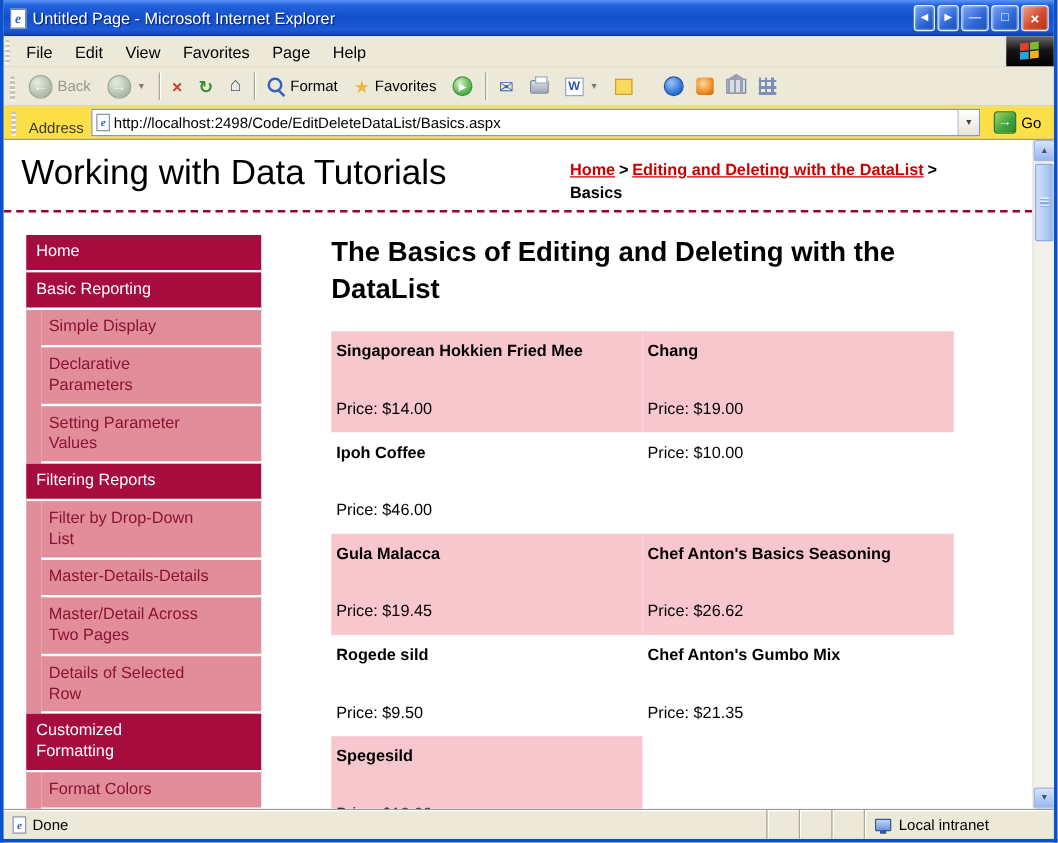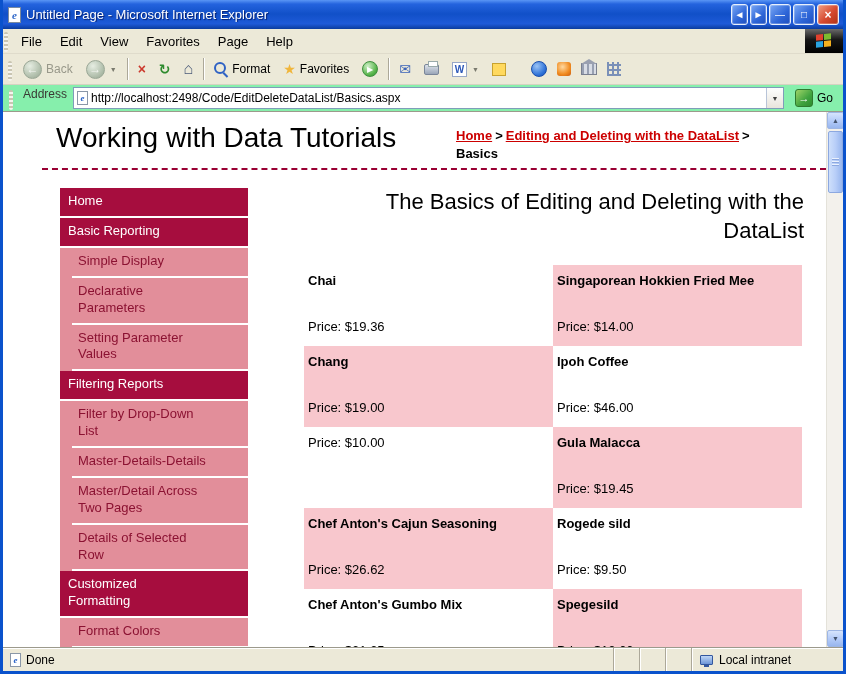--- a/index.html
+++ b/index.html
@@ -64,53 +64,53 @@
   .msgr { width:16px; height:16px; border-radius:50%; background:radial-gradient(circle at 35% 30%,#9CC4F5,#2E72D8 65%,#1A4FAE); border:1px solid #1A4FAE; }
   .flame { width:14px; height:14px; border-radius:3px; background:radial-gradient(circle at 40% 35%,#FFD9A0,#F08A1E 60%,#C85A10); }
   .building { width:16px; height:12px; border:1px solid #7A8090; position:relative;
               background:repeating-linear-gradient(90deg,#98A0B2 0 2px,#D8DCE5 2px 5px); }
   .building::before { content:""; position:absolute; left:-1px; top:-5px; border-left:8px solid transparent; border-right:8px solid transparent; border-bottom:5px solid #9AA0B0; }
   .dotgrid { width:14px; height:14px;
              background-image:repeating-linear-gradient(0deg,#7A90B8 0 2px,transparent 2px 5px),
                               repeating-linear-gradient(90deg,#7A90B8 0 2px,transparent 2px 5px); }
 
   
-  .addressbar { height:27px; flex:0 0 27px; display:flex; align-items:flex-start; padding:2px 5px; gap:6px; background:#86efac; border-bottom:1px solid #9C9A8C; }
+  .addressbar { height:27px; flex:0 0 27px; display:flex; align-items:flex-end; padding:2px 5px; gap:6px; background:#fde047; border-bottom:1px solid #9C9A8C; }
   .addr-label { font-size:12px; color:#3A3A34; }
   .addr-input-wrap { flex:1; height:22px; background:#fff; border:1px solid #7F9DB9; display:flex; align-items:center; padding-left:3px; }
   .mini-page { width:11px; height:14px; background:#fff; border:1px solid #8A97A8; display:flex; align-items:center; justify-content:center; flex:0 0 auto; }
   .mini-page span { font:italic bold 9px "Liberation Serif",serif; color:#2E66C8; }
   .addr-input { flex:1; border:none; outline:none; font:12px "Liberation Sans",sans-serif; padding:0 3px; color:#000; background:transparent; }
   .addr-drop { width:17px; height:20px; border-left:1px solid #B8C4D8; display:flex; align-items:center; justify-content:center;
                font-size:7px; color:#404040; background:linear-gradient(#FDFEFE,#E8E4DC); cursor:pointer; }
   .go-btn { display:flex; align-items:center; gap:4px; padding:2px 5px; font-size:12px; cursor:pointer; }
   .go-icon { width:18px; height:18px; border-radius:3px; border:1px solid #2E7A2E; color:#fff; font-weight:bold; font-size:11px;
              display:flex; align-items:center; justify-content:center;
              background:linear-gradient(135deg,#9FD468,#3FA33F 60%,#2E8C2E); }
 
   
   .viewport { flex:1; position:relative; background:#fff; overflow:hidden; }
-  .content { position:absolute; top:0; left:0; right:17px; bottom:0; overflow:hidden;padding-left:39px; }
+  .content { position:absolute; top:0; left:0; right:17px; bottom:0; overflow:hidden; }
 
   .site-header { display:flex; justify-content:space-between; align-items:flex-start; padding:10px 12px 6px 14px; border-bottom:2px dashed #990033; }
   .site-title { font-size:28px; font-weight:400; color:#000; white-space:nowrap; }
   .breadcrumb { width:358px; flex:0 0 358px; font-size:13px; font-weight:bold; line-height:1.35; padding-top:5px; }
   .crumb-link { color:#CC0000; text-decoration:underline; cursor:pointer; }
   .crumb-sep { color:#000; margin:0 3px; }
   .crumb-current { display:block; color:#000; }
 
   .page-body { position:relative; padding:18px 0 0 18px; }
   .sidebar { width:188px; float:left; font-size:13px; line-height:1.3; }
   .nav-row { border-bottom:2px solid #fff; cursor:pointer; }
   .nav-section { background:#A60D3E; color:#fff; padding:5px 56px 6px 8px; }
   .nav-sub-group { border-left:12px solid #E28E9A; }
   .nav-sub { background:#E28E9A; color:#8B1232; padding:5px 40px 6px 6px; }
 
   .main { margin-left:244px; width:500px; }
-  .main-heading { font-size:22px; font-weight:normal; line-height:1.3; color:#000; margin-bottom:20px;text-align:right; }
+  .main-heading { font-size:22px; font-weight:bold; line-height:1.3; color:#000; margin-bottom:20px; }
   .products { display:grid; grid-template-columns:249px 249px; }
   .product-cell { height:81px; padding:8px 6px 12px 4px; display:flex; flex-direction:column; justify-content:space-between; font-size:13px; background:#fff; }
   .product-cell.alt { background:#F8C7CD; }
   .product-name { font-weight:bold; }
 
   
   .scrollbar { position:absolute; top:0; right:0; bottom:0; width:17px; background:#F3F1EC; border-left:1px solid #E4E2DA; }
   .sb-btn { position:absolute; left:0; width:17px; height:17px; display:flex; align-items:center; justify-content:center;
             font-size:7px; color:#44546E; border:1px solid #9EB6E4; border-radius:2px; cursor:pointer;
             background:linear-gradient(180deg,#D6E4FC,#B2CAF8 55%,#98B6EE); }
@@ -263,45 +263,41 @@
           </div>
           <div class="nav-row nav-section">Customized Formatting</div>
           <div class="nav-sub-group">
             <div class="nav-row nav-sub">Format Colors</div>
           </div>
         </div>
 
         <div class="main">
           <div class="main-heading">The Basics of Editing and Deleting with the DataList</div>
           <div class="products">
-            <div class="product-cell">
-              <div class="product-name">Chai</div>
-              <div class="product-price">Price: $19.36</div>
-            </div>
             <div class="product-cell alt">
               <div class="product-name">Singaporean Hokkien Fried Mee</div>
               <div class="product-price">Price: $14.00</div>
             </div>
             <div class="product-cell alt">
               <div class="product-name">Chang</div>
               <div class="product-price">Price: $19.00</div>
             </div>
             <div class="product-cell">
               <div class="product-name">Ipoh Coffee</div>
               <div class="product-price">Price: $46.00</div>
             </div>
             <div class="product-cell">
               <div class="product-price">Price: $10.00</div>
             </div>
             <div class="product-cell alt">
               <div class="product-name">Gula Malacca</div>
               <div class="product-price">Price: $19.45</div>
             </div>
             <div class="product-cell alt">
-              <div class="product-name">Chef Anton's Cajun Seasoning</div>
+              <div class="product-name">Chef Anton's Basics Seasoning</div>
               <div class="product-price">Price: $26.62</div>
             </div>
             <div class="product-cell">
               <div class="product-name">Rogede sild</div>
               <div class="product-price">Price: $9.50</div>
             </div>
             <div class="product-cell">
               <div class="product-name">Chef Anton's Gumbo Mix</div>
               <div class="product-price">Price: $21.35</div>
             </div>

